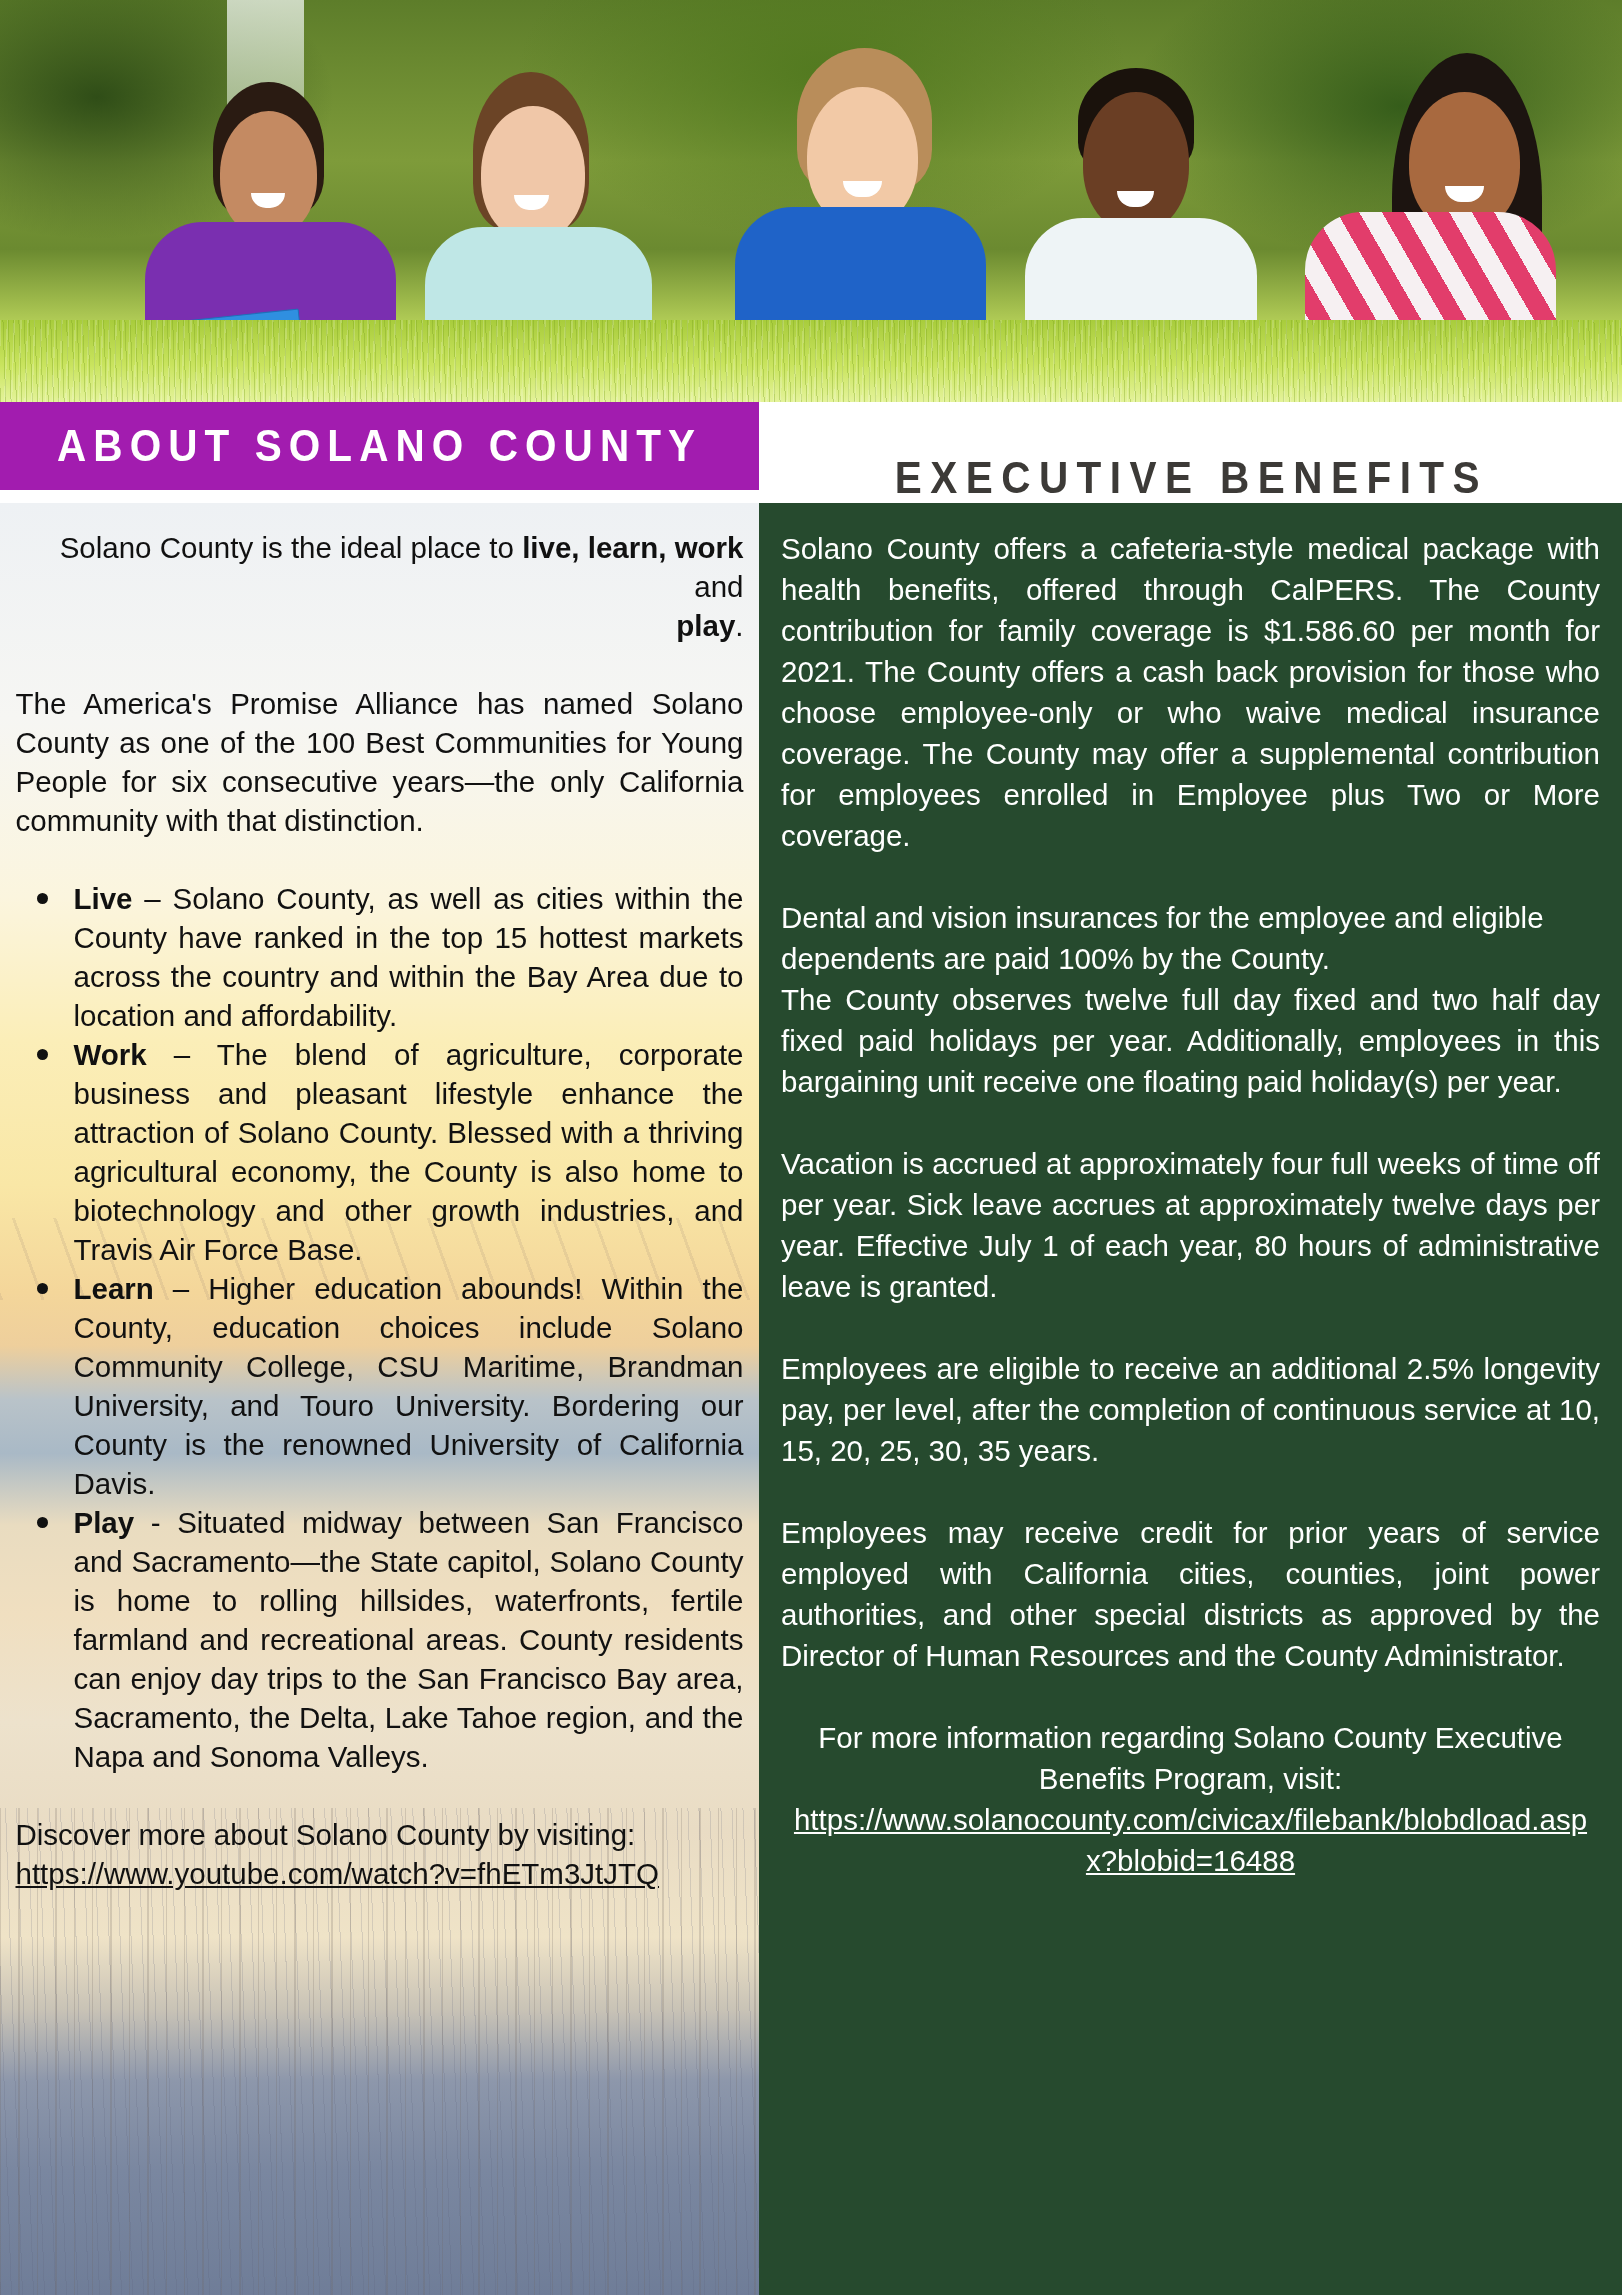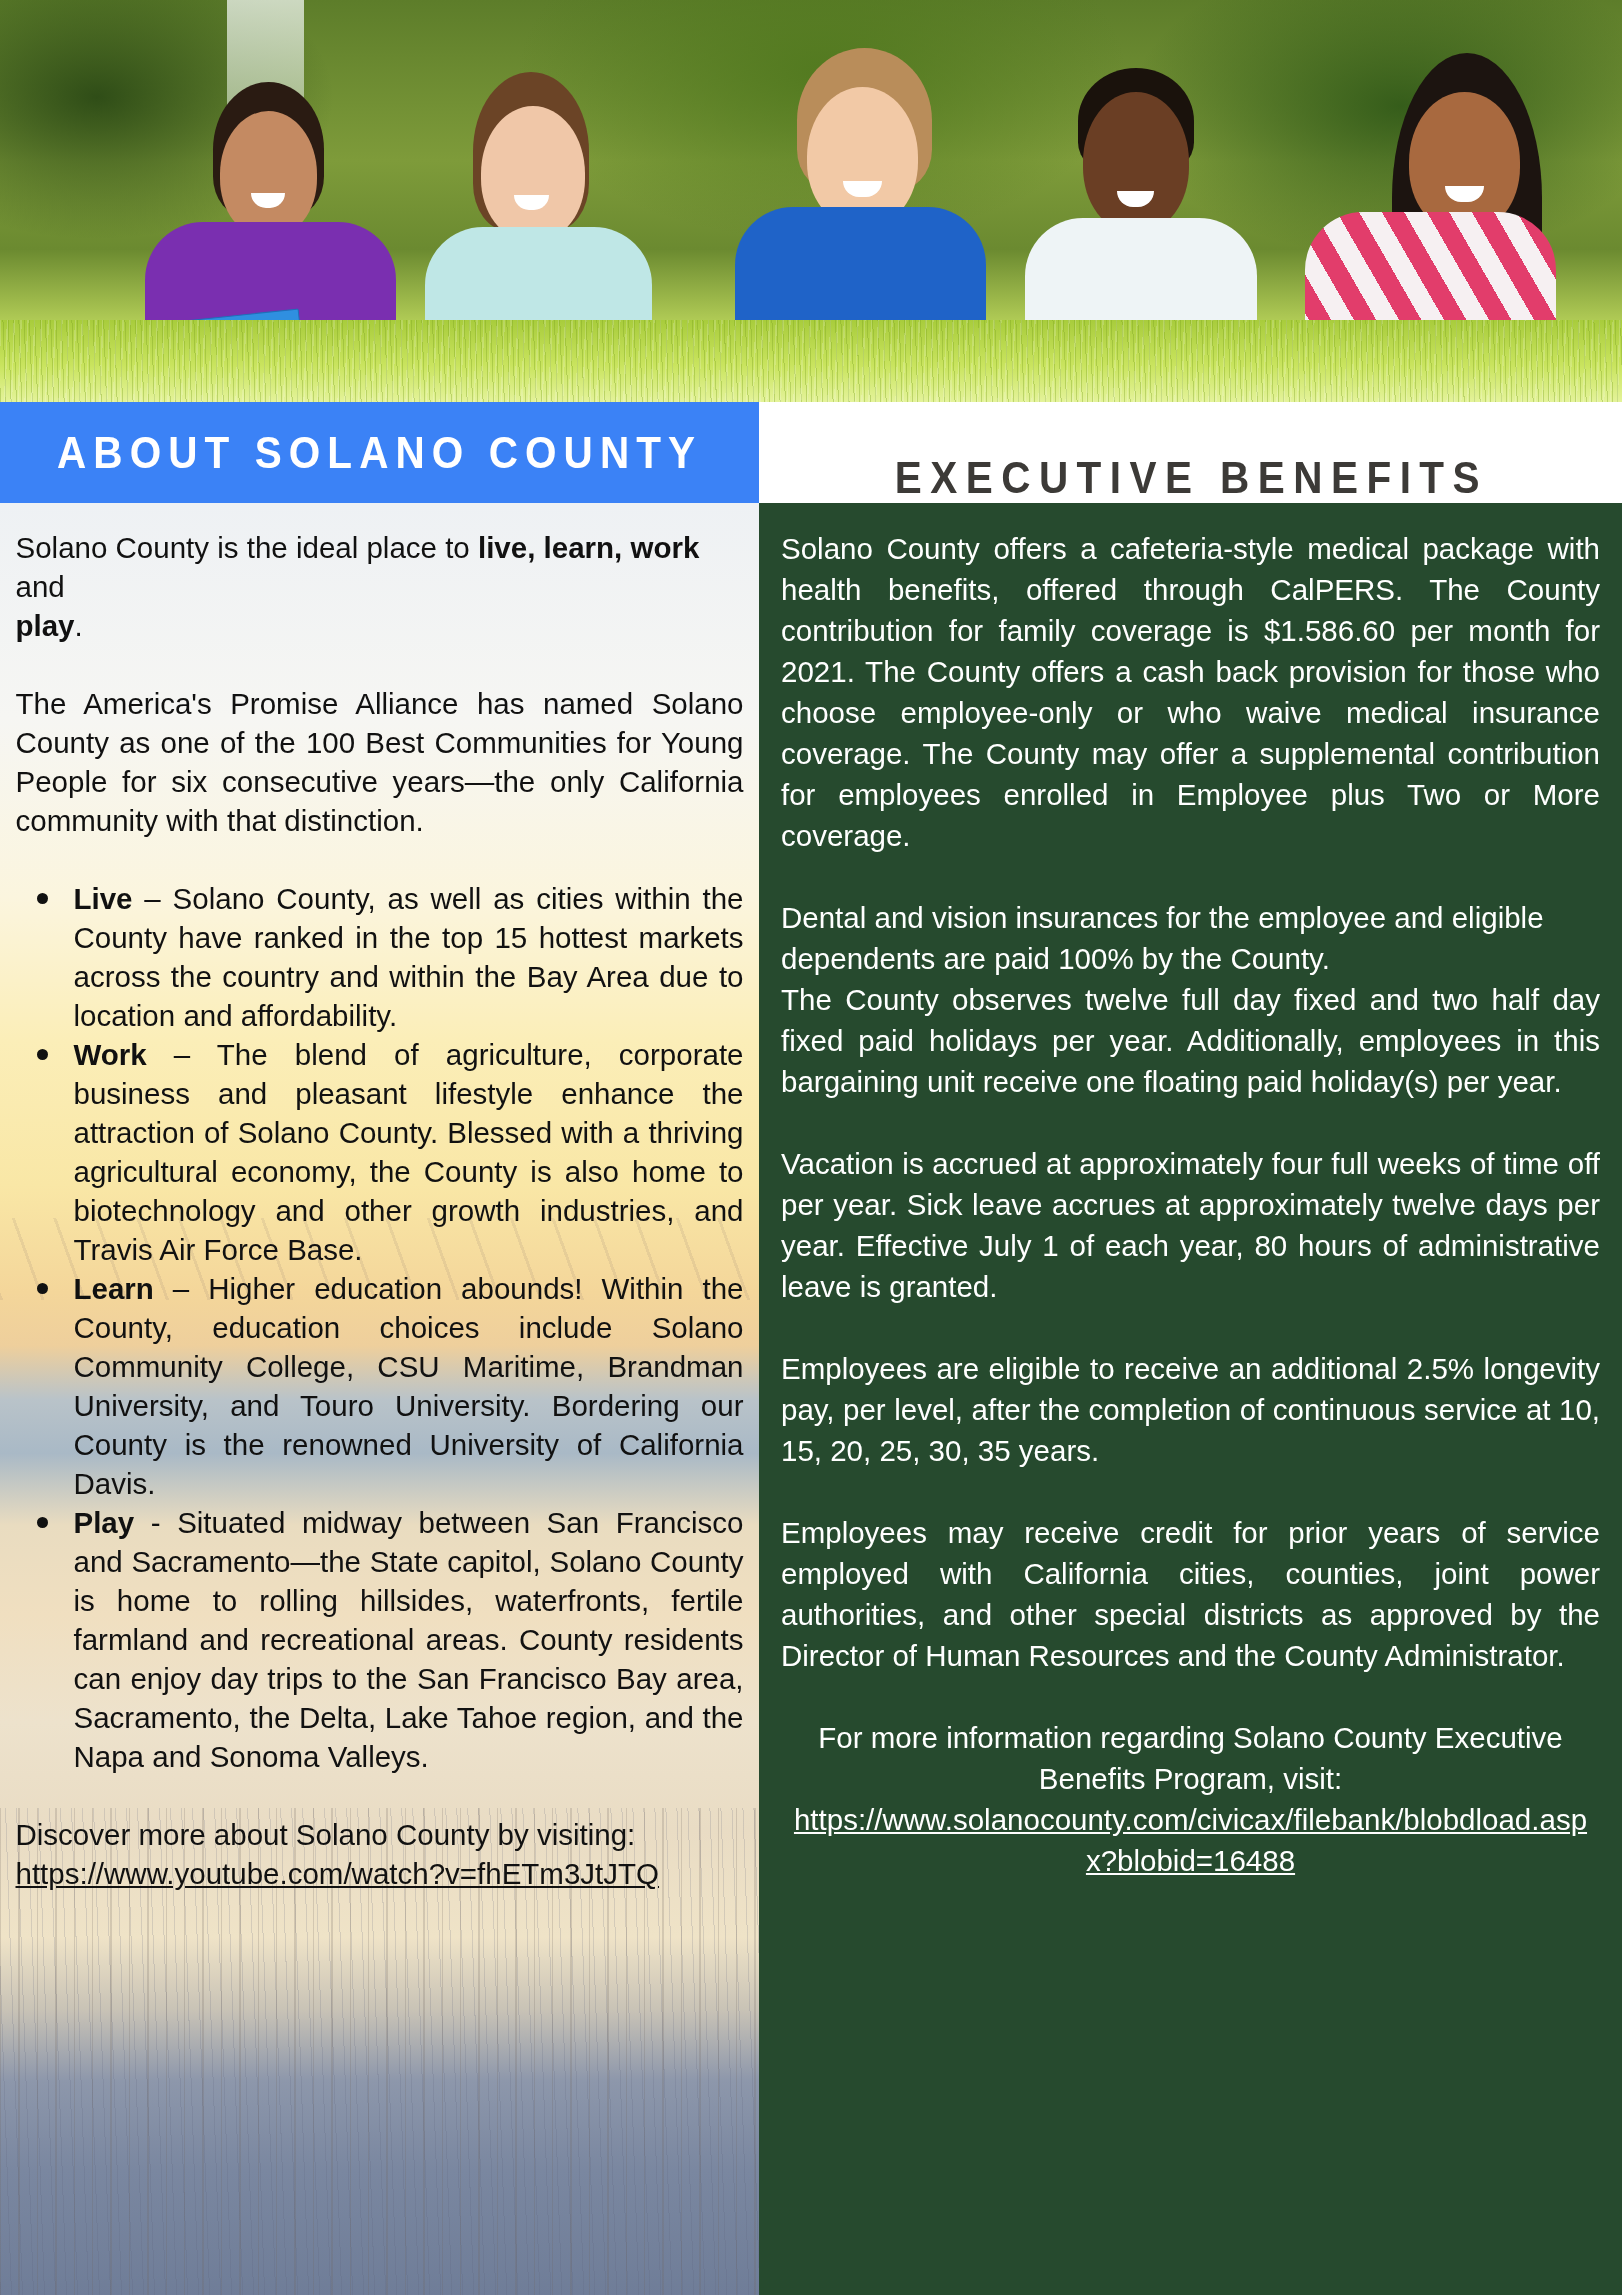--- a/index.html
+++ b/index.html
@@ -27,22 +27,22 @@
     position:absolute; left:0; bottom:0; width:100%; height:82px;
     background:
       repeating-linear-gradient(92deg, rgba(255,255,255,.18) 0 1.4px, transparent 1.4px 6.8px),
       repeating-linear-gradient(88deg, rgba(120,160,30,.35) 0 1px, transparent 1px 5.3px),
       linear-gradient(180deg, #a8cc3c 0%, #c9e45e 55%, #e4f39a 100%);
   }
   .book { position:absolute; background:#eef3f6; border:1px solid #c8d4dc; border-radius:1.9px; }
 
   
   .hdr-left {
-    position:absolute; left:0; top:402px; width:759px; height:101px;
-    background:#3b82f6; display:flex; align-items:center; justify-content:center;
+    position:absolute; left:0; top:402px; width:759px; height:88px;
+    background:#a21caf; display:flex; align-items:center; justify-content:center;
     box-sizing:border-box; padding-left: 0;
   }
   .hdr-left h1 {
     margin:0; color:#ffffff; font-family:"Liberation Sans", sans-serif; font-weight:700;
     font-size:44px; letter-spacing:7.7px; transform: scaleX(.92);
   }
   .hdr-right {
     position:absolute; left:759px; top:402px; width:864px; height:101px;
     background:#ffffff; display:flex; align-items:flex-end; justify-content:center;
   }
@@ -154,21 +154,21 @@
 </div>
 <div class="hdr-right">
   <h1>EXECUTIVE BENEFITS</h1>
 </div>
 
 <div class="left">
   <div class="bridge"></div>
   <div class="reeds"></div>
 
   <div class="left-content">
-    <p style="text-align:left;">
+    <p style="text-align:right;">
       <span>Solano County is the ideal place to </span><b>live, learn, work</b><span> and </span><br><b>play</b><span>.</span>
     </p>
 
     <p>The America's Promise Alliance has named Solano County as one of the 100 Best Communities for Young People for six consecutive years—the only California community with that distinction.</p>
 
     <ul>
       <li>
         <span class="bullet"></span>
         <b>Live</b><span> – </span><span>Solano County, as well as cities within the County have ranked in the top 15 hottest markets across the country and within the Bay Area due to location and affordability.</span>
       </li>

